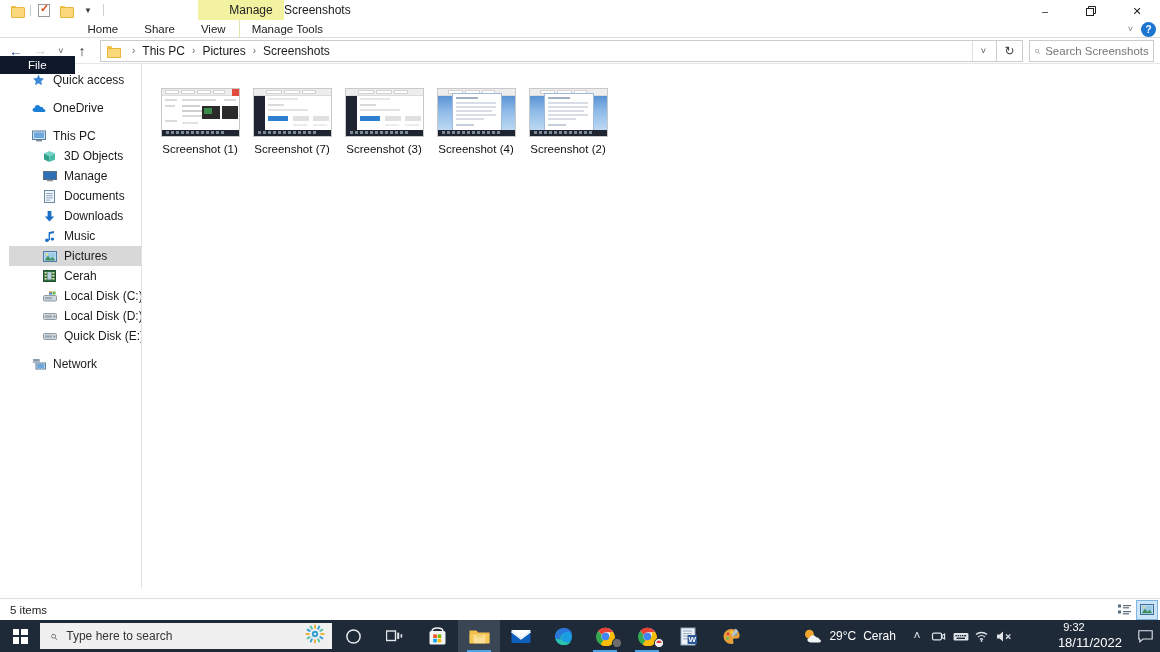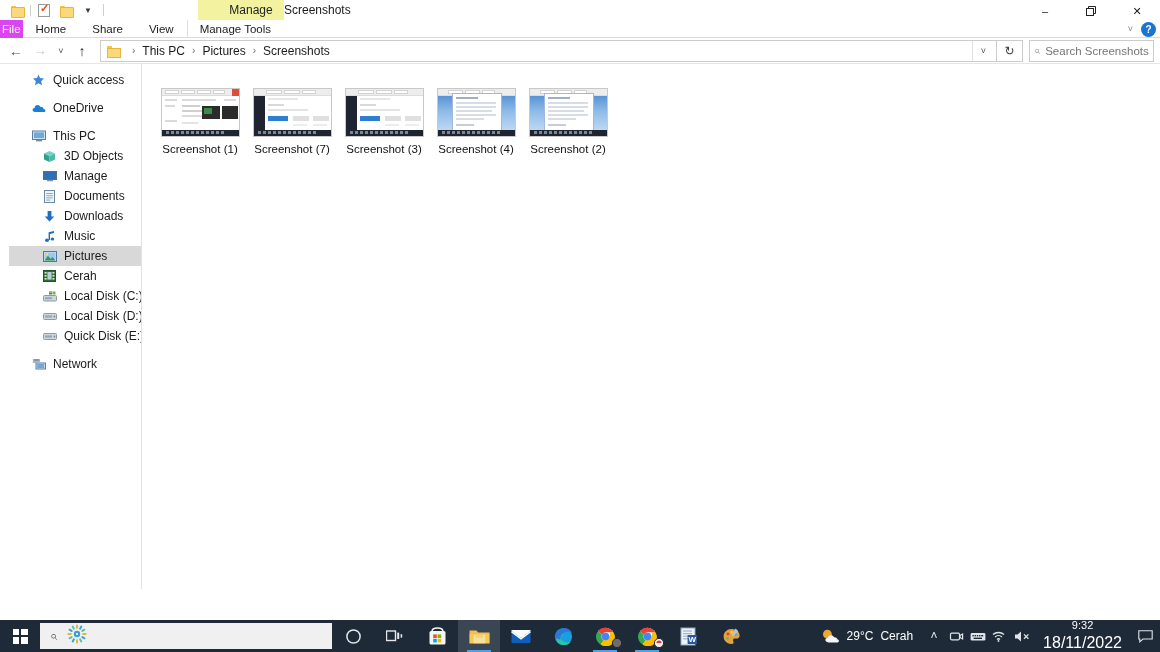--- a/index.html
+++ b/index.html
@@ -51,21 +51,21 @@
 
   
   .ribbon-tabs {
     height: 18px; background: #ffffff; display: flex; align-items: stretch;
     border-bottom: 1px solid #dcdcdc; position: relative;
   }
   .rtab {
     display: flex; align-items: center; justify-content: center;
     font-size: 11.5px; color: #222; padding: 0 13px; height: 18px;
   }
-  .rtab.file { background: #d946ef; color: #fff; padding: 0 2px; }
+  .rtab.file { background: #0f172a; color: #fff; padding: 0 28px; margin-top: 36px; }
   .rtab.ctx { border-left: 1px solid #e3e3b0; padding: 0 12px; }
   .ribbon-right { position: absolute; right: 4px; top: 0; display: flex; align-items: center; gap: 8px; height: 18px;}
   .chev-collapse { font-size: 9px; color: #7a7a7a; }
   .help-ico {
     width: 15px; height: 15px; border-radius: 50%; background: #1b74d1; color: #fff;
     font-size: 10px; font-weight: bold; display: flex; align-items: center; justify-content: center;
   }
 
   
   .addressbar {
@@ -183,21 +183,21 @@
     background: #4aa3e8;
   }
   .tray { margin-left: auto; display: flex; align-items: center; height: 32px; padding-right: 2px; }
   .weather { display: flex; align-items: center; gap: 7px; padding: 0 10px; }
   .weather .txt { font-size: 12px; color: #fff; }
   .trayico { width: 22px; height: 32px; display: flex; align-items: center; justify-content: center;
              color: #e8e8e8; font-size: 12px; }
   .clock { display: flex; flex-direction: column; align-items: center; justify-content: center;
            padding: 0 10px; color: #fff; line-height: 1.25; }
   .clock .t { font-size: 11px; }
-  .clock .d { font-size: 16px; }
+  .clock .d { font-size: 13px; margin-left: 32px; }
   .notif { width: 26px; height: 32px; display: flex; align-items: center; justify-content: center;
            color: #e8e8e8; font-size: 13px; }
 </style>
 </head>
 <body>
 
 <div class="window">
 
   <div class="titlebar">
     <div class="qat">
@@ -633,35 +633,58 @@
                 </div>
             </div>
           </div>
           <div class="tname">Screenshot (2)</div>
         </div>
 
       </div>
     </div>
   </div>
 
+  <div class="statusbar">
+    <span class="items-count">5 items</span>
+    <span class="sb-spacer"></span>
+    <span class="viewbtn">
+      <svg width="14" height="11" viewBox="0 0 14 11">
+        <rect x="0" y="0.5" width="3" height="3" fill="#5b6b7a"></rect>
+        <rect x="0" y="6.5" width="3" height="3" fill="#5b6b7a"></rect>
+        <rect x="5" y="1" width="8" height="1.2" fill="#5b6b7a"></rect>
+        <rect x="5" y="3.2" width="6" height="1.2" fill="#5b6b7a"></rect>
+        <rect x="5" y="7" width="8" height="1.2" fill="#5b6b7a"></rect>
+        <rect x="5" y="9.2" width="6" height="1.2" fill="#5b6b7a"></rect>
+      </svg>
+    </span>
+    <span class="viewbtn active">
+      <svg width="14" height="11" viewBox="0 0 14 11">
+        <rect x="0.5" y="0.5" width="13" height="10" fill="#cfe3f5" stroke="#3a6f9e" stroke-width="1"></rect>
+        <rect x="1.7" y="1.7" width="10.6" height="7.6" fill="#9ccbe8"></rect>
+        <path d="M1.7 9.3 L5 4.8 L7.6 7.8 L9.4 5.8 L12.3 9.3 Z" fill="#3f8f5e"></path>
+        <circle cx="4" cy="3.5" r="1" fill="#f5e07a"></circle>
+      </svg>
+    </span>
+  </div>
 </div>
 
 <div class="taskbar">
 
   <div class="startbtn">
     <span class="winlogo">
       <span></span>
         <span></span>
         <span></span>
         <span></span>
     </span>
   </div>
 
   <div class="tsearch">
     <span class="mag">⌕</span>
+    <span class="ph">Type here to search</span>
     <span>
       <svg width="22" height="22" viewBox="0 0 22 22">
         <g transform="translate(11,11)">
           <circle r="3.2" fill="#3aa0d8"></circle>
           <circle r="1.1" fill="#fff"></circle>
           <g fill="#e8b13a">
               <rect x="-1" y="-9.6" width="2" height="4.4" rx="1"></rect>
             </g>
           <g fill="#3aa0d8" transform="rotate(30)">
               <rect x="-1" y="-9.6" width="2" height="4.4" rx="1"></rect>

